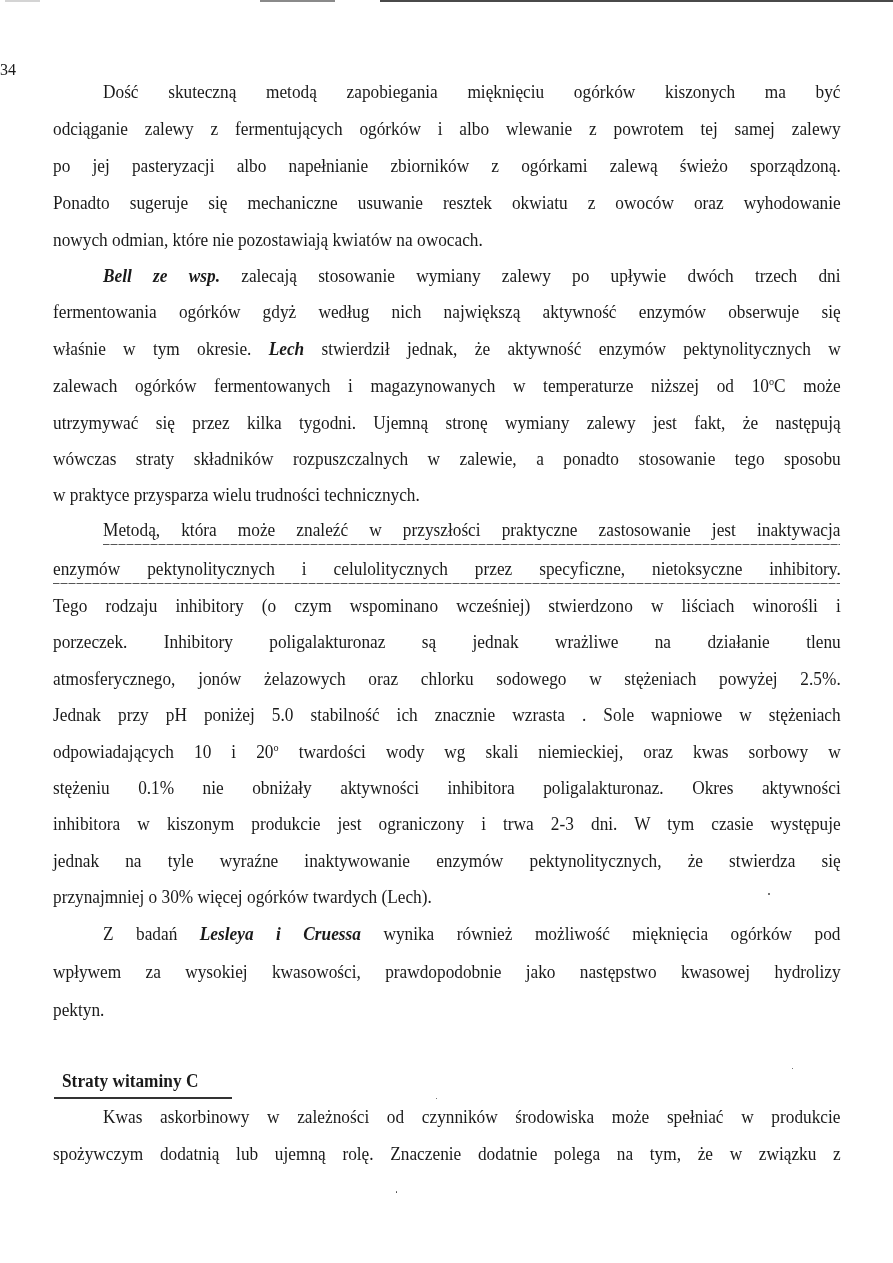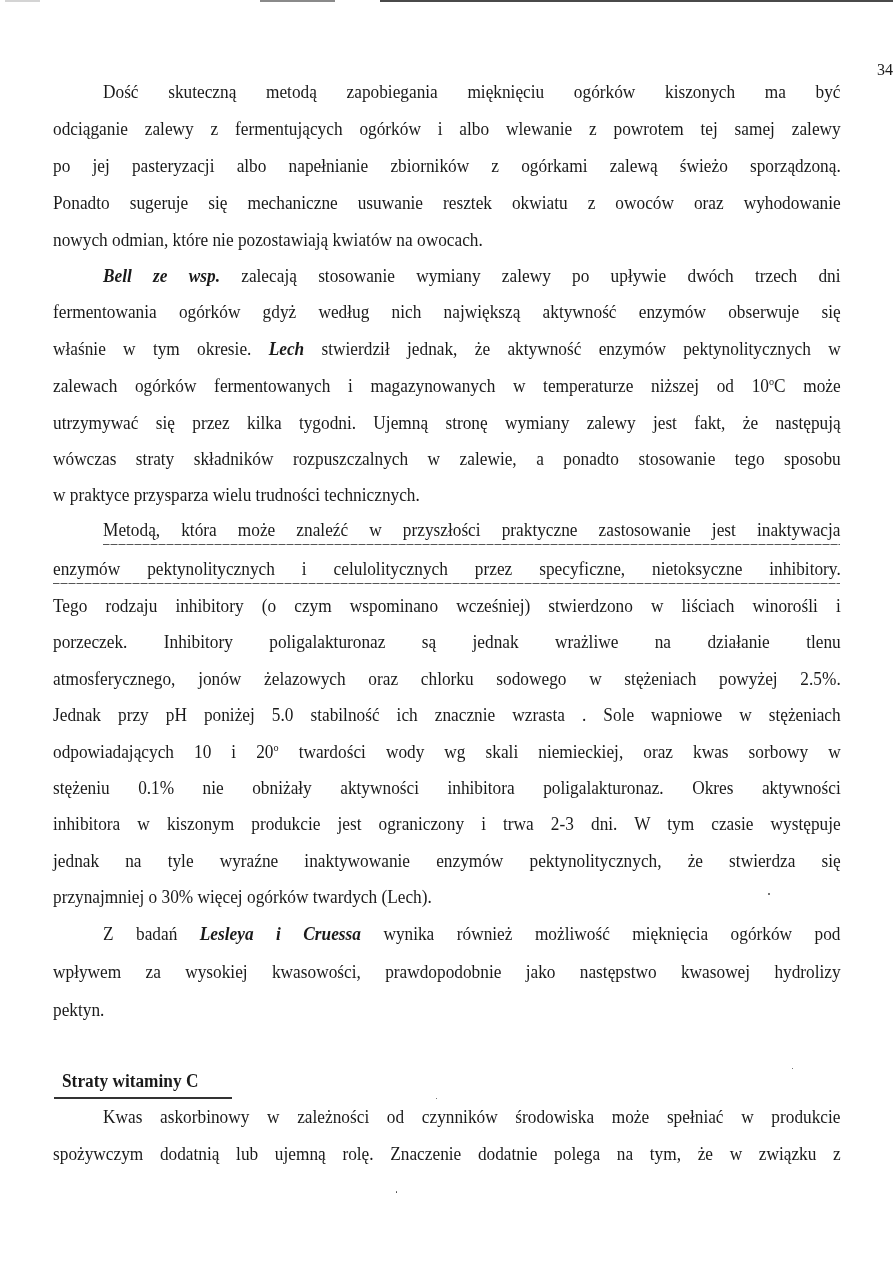--- a/index.html
+++ b/index.html
@@ -23,21 +23,21 @@
     }
     .edge-a { left: 260px; width: 75px; opacity: 0.55; }
     .edge-b { left: 380px; width: 513px; opacity: 0.85; }
     .edge-c { left: 5px; width: 35px; opacity: 0.2; }
 
     .page-number {
       position: absolute;
       top: 60px;
       left: 0;
       width: 893px;
-      text-align: right;
+      text-align: left;
       font-size: 16px;
       line-height: 20px;
     }
     .line {
       position: absolute;
       left: 53px;
       width: 788px;
       font-size: 18.6px;
       line-height: 24px;
       white-space: nowrap;

